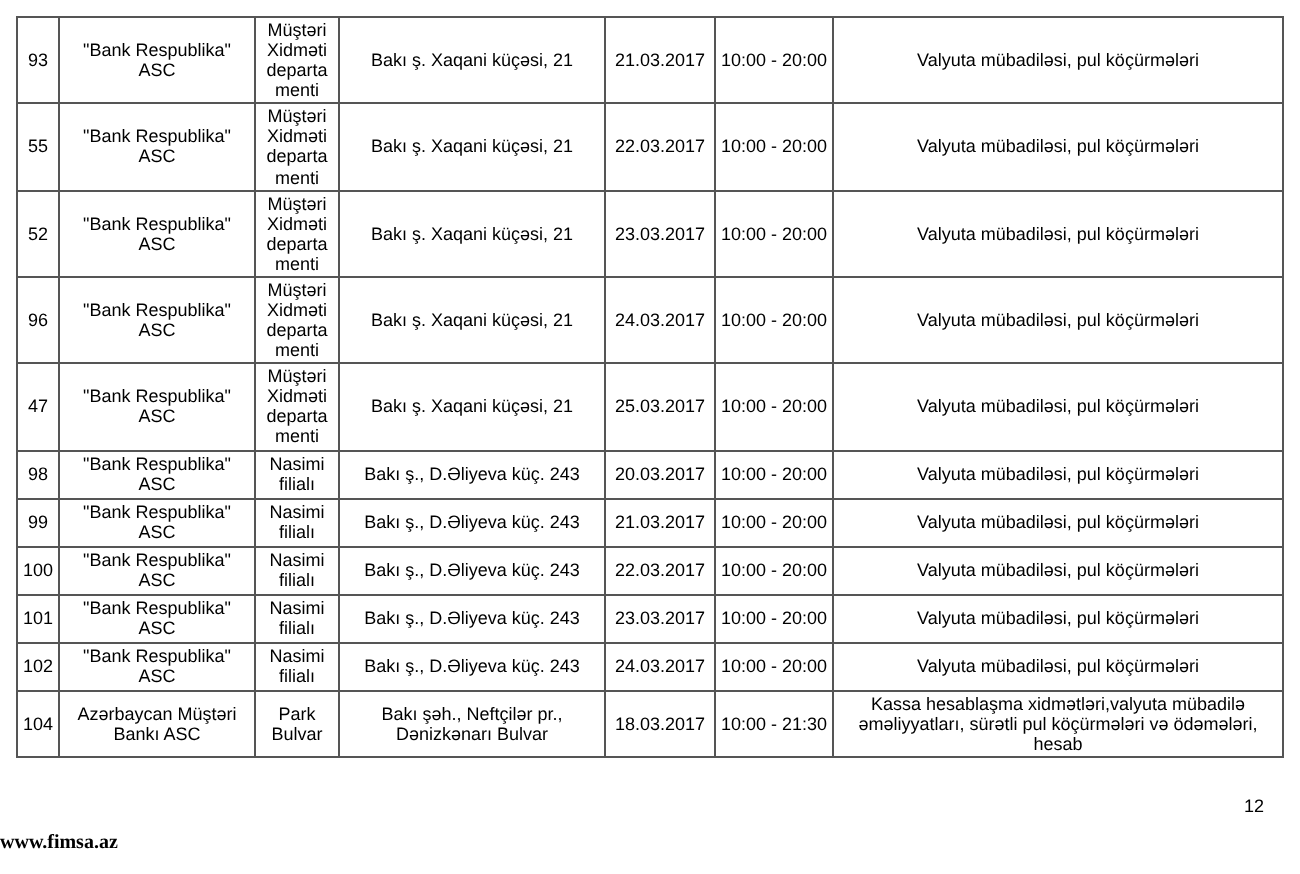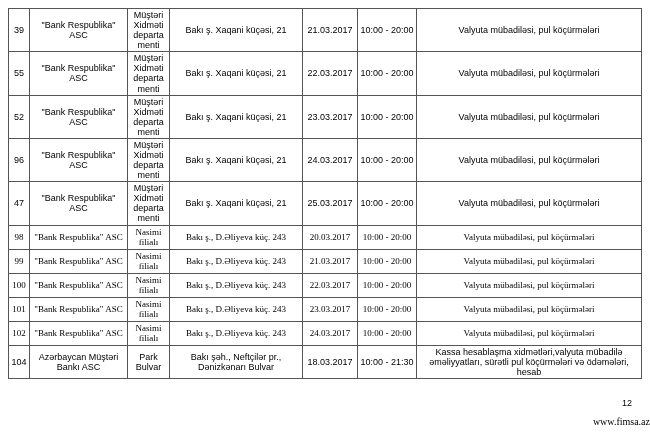--- a/index.html
+++ b/index.html
@@ -35,57 +35,57 @@
   }
   col.c-num      { width: 21px; }
   col.c-bank     { width: 98px; }
   col.c-branch   { width: 42px; }
   col.c-address  { width: 133px; }
   col.c-date     { width: 55px; }
   col.c-time     { width: 59px; }
   col.c-services { width: 225px; }
   td.col-date, td.col-time { white-space: nowrap; }
   tr.row-tall  { height: 43px; }
-  tr.row-short { height: 24px; font-family: Liberation Serif, serif; }
+  tr.row-short { height: 24px; }
   tr.row-last  { height: 28px; }
   .page-number {
     position: absolute;
     right: 18px;
     top: 398px;
     font-size: 9px;
   }
   .site-footer {
     position: absolute;
     left: 0;
     right: 0;
     top: 416px;
-    text-align: right;
+    text-align: left;
     font-family: "Liberation Serif", serif;
-    font-weight: normal;
+    font-weight: bold;
     font-size: 10px;
   }
 </style>
 </head>
 <body>
 
 <div class="page">
 
   <table class="schedule">
     <colgroup>
       <col class="c-num">
       <col class="c-bank">
       <col class="c-branch">
       <col class="c-address">
       <col class="c-date">
       <col class="c-time">
       <col class="c-services">
     </colgroup>
     <tbody>
         <tr class="row-tall">
-          <td class="col-num">39</td>
+          <td class="col-num">93</td>
           <td class="col-bank">"Bank Respublika" ASC</td>
           <td class="col-branch">Müştəri Xidməti departa menti</td>
           <td class="col-address">Bakı ş. Xaqani küçəsi, 21</td>
           <td class="col-date">21.03.2017</td>
           <td class="col-time">10:00 - 20:00</td>
           <td class="col-services">Valyuta mübadiləsi, pul köçürmələri</td>
         </tr>
         <tr class="row-tall">
           <td class="col-num">55</td>
           <td class="col-bank">"Bank Respublika" ASC</td>

